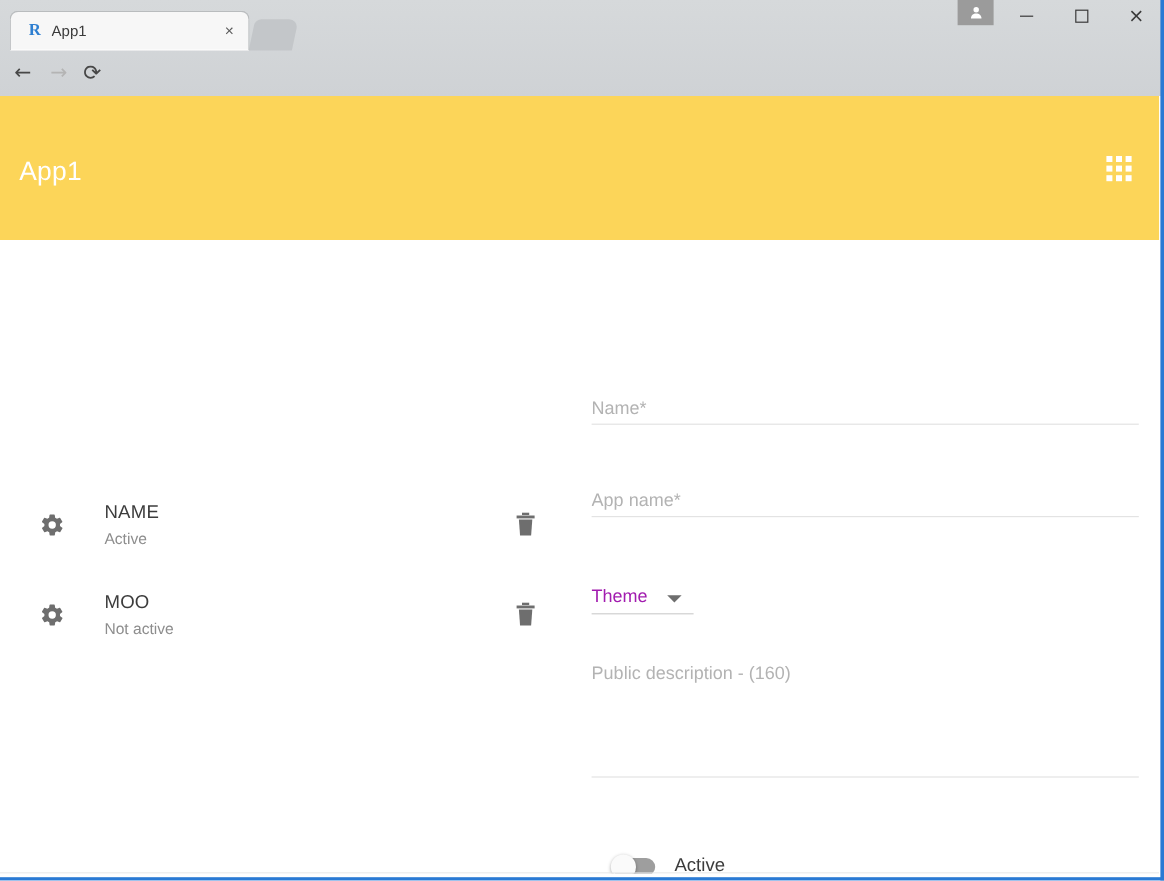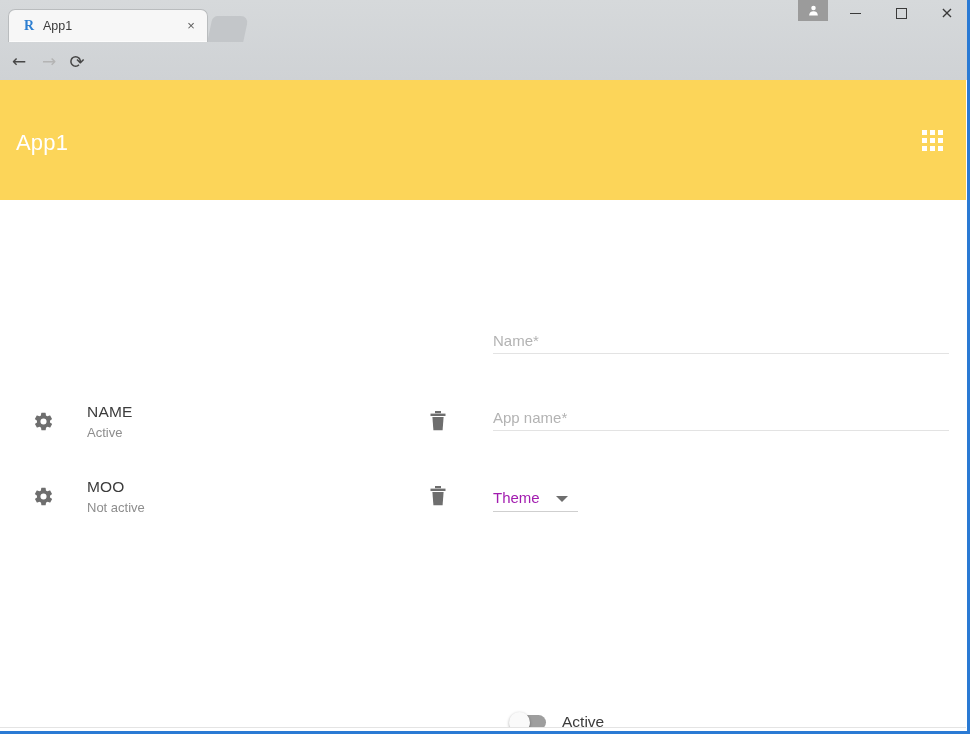--- a/index.html
+++ b/index.html
@@ -320,21 +320,21 @@
   .search-input::placeholder { color: #b8b8b8; }
   .search-underline {
     position: absolute;
     left: 0; top: 25px;
     width: 458px; height: 1px;
     background: #e3e3e3;
   }
 
   .list-area {
     position: absolute;
-    left: 0; top: 184px;
+    left: 0; top: 200px;
     width: 490px;
   }
 
   .list-item {
     position: relative;
     height: 75px;
     cursor: pointer;
   }
 
   .item-gear {
@@ -618,20 +618,24 @@
           <input type="text" placeholder="App name*" style="">
           <div class="uline"></div>
         </div>
 
         <div class="field-theme">
           <span class="theme-label">Theme</span>
           <span class="theme-arrow"></span>
           <span class="theme-uline"></span>
         </div>
 
+        <div class="rfield field-desc">
+          <textarea placeholder="Public description - (160)" style=""></textarea>
+          <div class="uline"></div>
+        </div>
 
         <div class="toggle-row">
           <span class="toggle-track">
             <span class="toggle-knob"></span>
           </span>
           <span class="toggle-label">Active</span>
         </div>
 
       </div>
 

